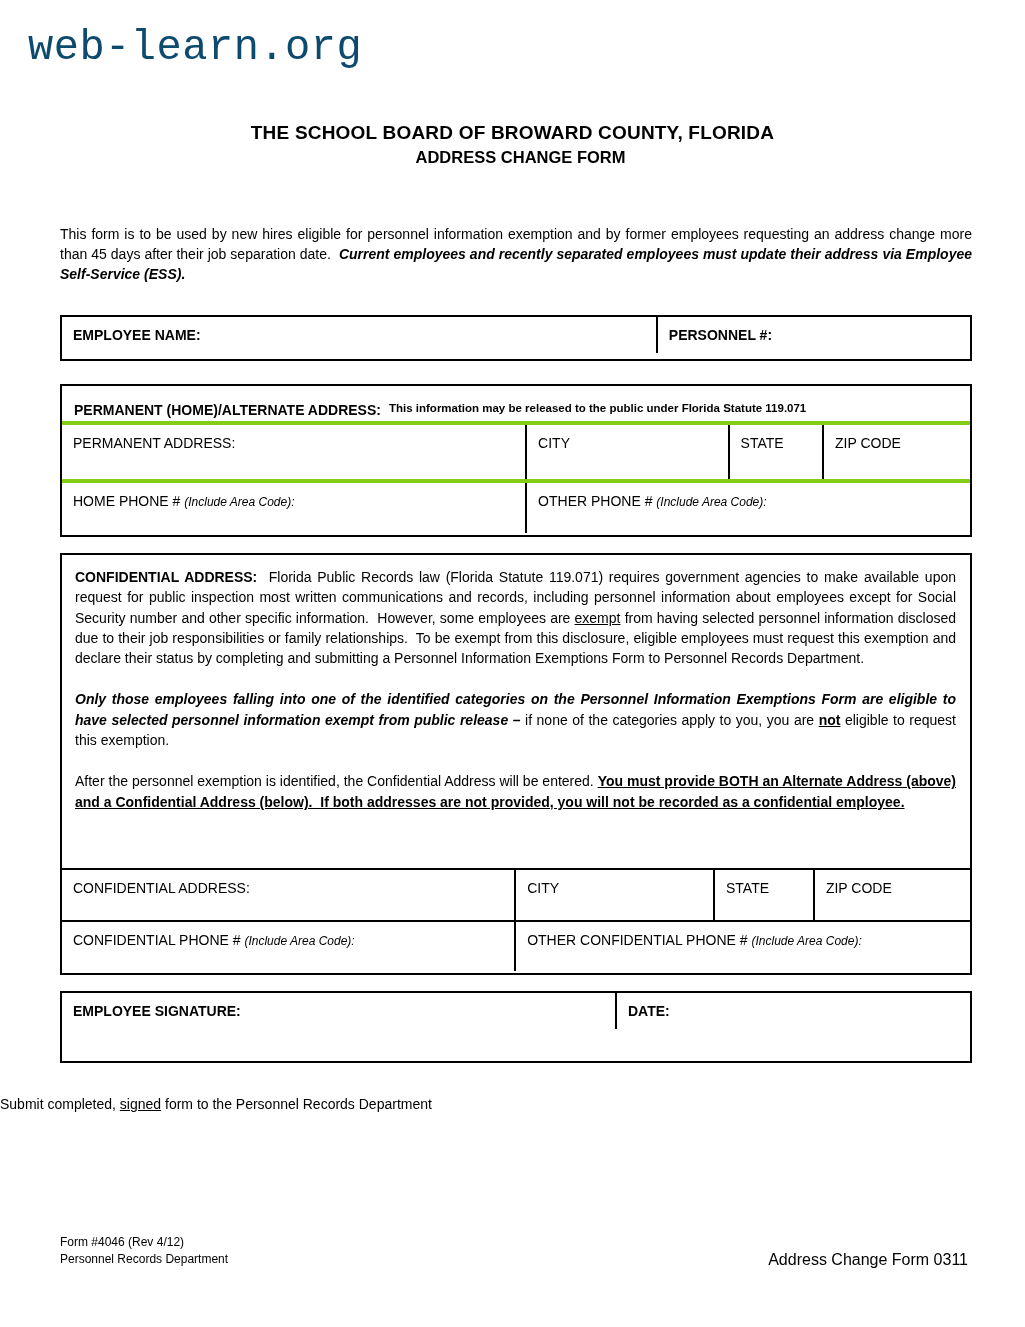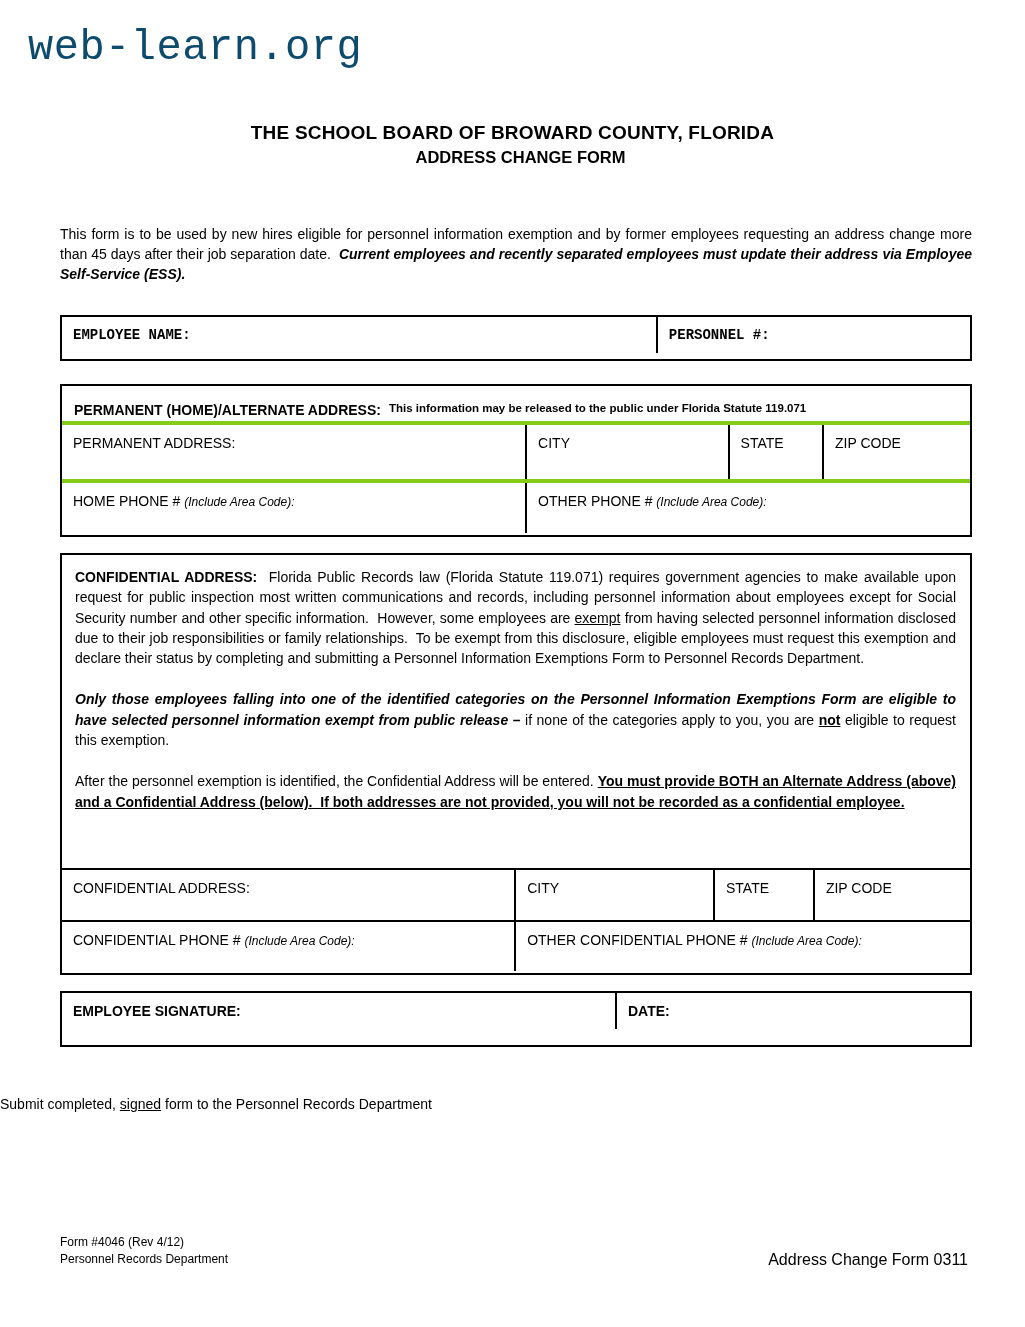--- a/index.html
+++ b/index.html
@@ -39,21 +39,21 @@
 
   .tbl { position: absolute; left: 60px; width: 912px; border: 2px solid #000; }
   .row { display: flex; }
   .row + .row { border-top: 4px solid #84cc16; }
   .cell { padding: 9px 11px; }
   .cell + .cell { border-left: 2px solid #000; }
   .lbl   { font-size: 14px; }
   .lbl-b { font-size: 14px; font-weight: bold; }
   .lbl-s { font-size: 12px; font-style: italic; }
 
-  .employee-tbl { top: 315px; height: 46px; font-family: Liberation Mono, monospace; }
+  .employee-tbl { top: 315px; height: 46px; }
   .employee-tbl .c1 { width: 65.4%; }
   .employee-tbl .c2 { flex: 1; }
 
   .permanent-tbl { top: 384px; height: 153px; }
   .permanent-tbl .hdr { height: 35px; padding: 16px 12px; }
   .hdr-note { font-size: 11.5px; font-weight: bold; margin-left: 8px; }
   .addr-row { height: 58px; }
   .permanent-tbl .phone-row { height: 54px; }
   .permanent-tbl .ca { width: 51%; }
   .permanent-tbl .cc { width: 22.3%; }
@@ -72,21 +72,21 @@
   .confidential-box .addr-row  { height: 52px; border-top: 2px solid #000; }
   .confidential-box .phone-row { height: 51px; border-top: 2px solid #000; }
   .confidential-box .ca { width: 49.8%; }
   .confidential-box .cc { width: 21.9%; }
   .confidential-box .cs { width: 11%; }
   .confidential-box .cz { flex: 1; }
   .phone-row .p1 { width: 51%; }
   .confidential-box .phone-row .p1 { width: 49.8%; }
   .phone-row .p2 { flex: 1; }
 
-  .signature-tbl { top: 991px; height: 56px; }
+  .signature-tbl { top: 991px; height: 72px; }
   .signature-tbl .c1 { width: 60.9%; }
   .signature-tbl .c2 { flex: 1; }
 
   .submit-line {
     position: absolute;
     top: 1096px; left: 0; right: 0;
     text-align: left;
     font-size: 14px;
   }
   .footer-left {

